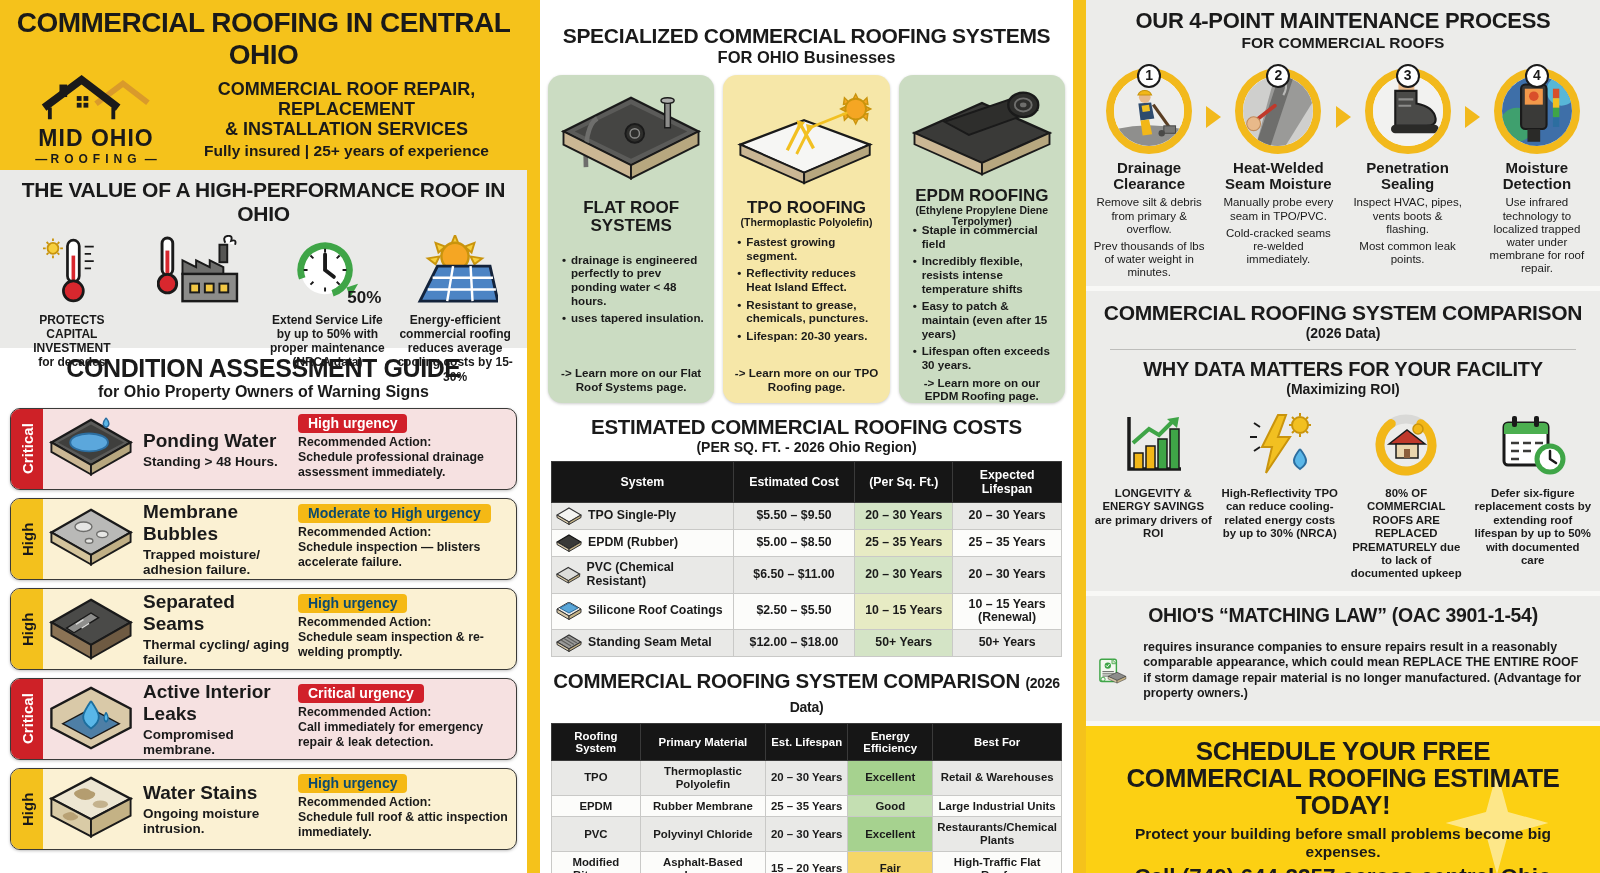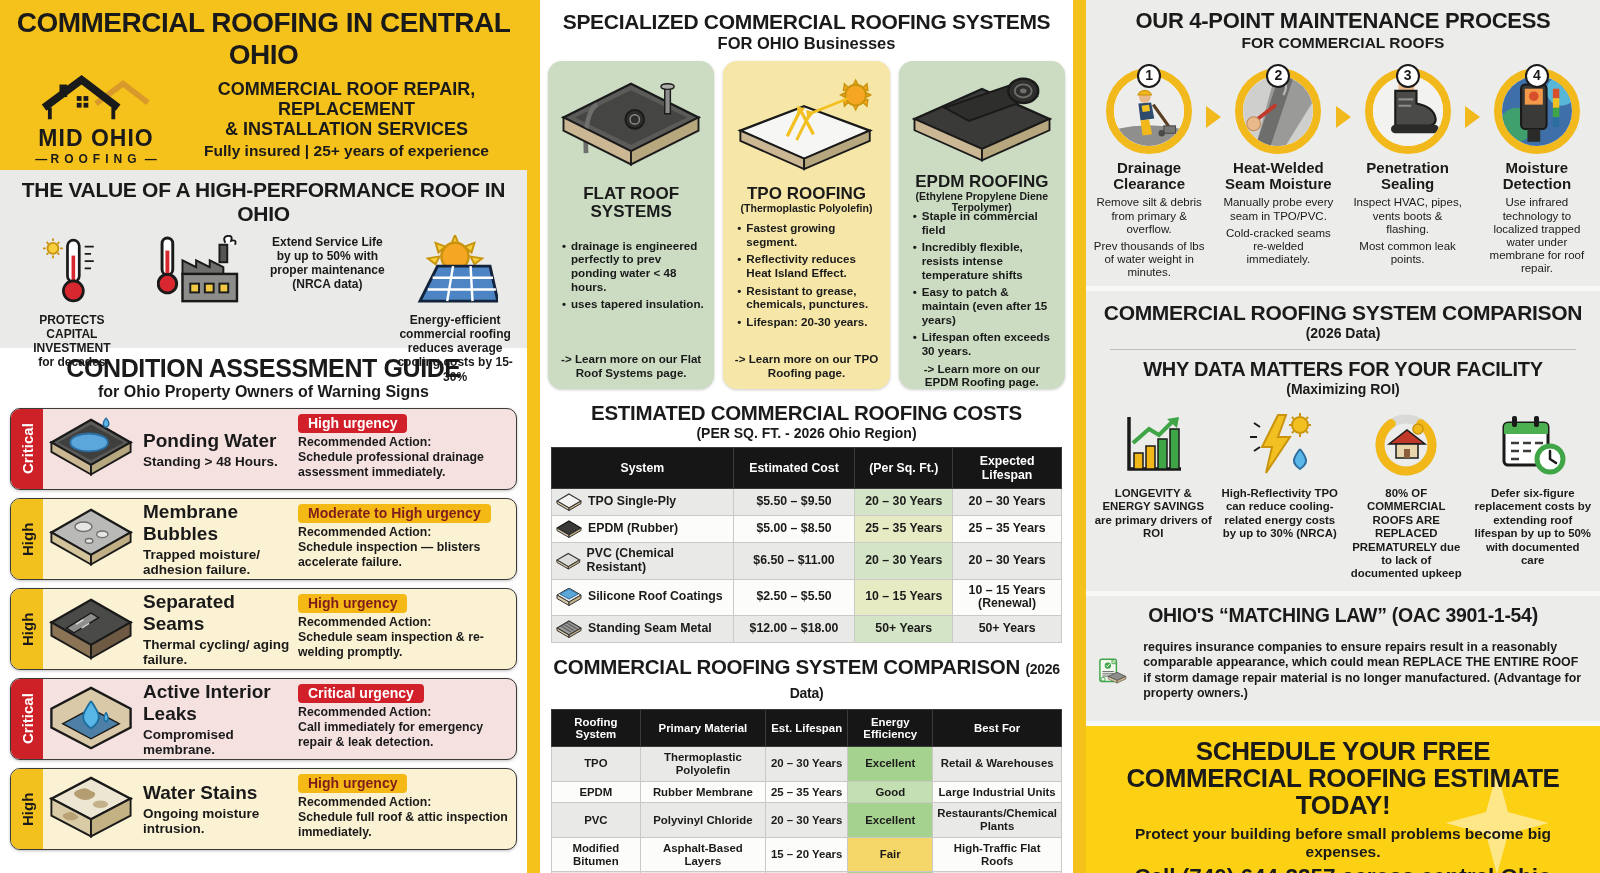--- a/index.html
+++ b/index.html
@@ -50,26 +50,26 @@
          writing-mode:vertical-rl; transform:rotate(180deg); font-size:15px; font-weight:800; }
   .sev-red { background:#CE2127; color:#fff; }
   .sev-yel { background:#F3C11D; color:#1a1a1a; }
   .gicon { display:flex; align-items:center; justify-content:center; }
   .gmain { padding-left:4px; }
   .gname { font-size:19px; font-weight:800; }
   .gdesc { font-size:13.5px; font-weight:700; margin-top:2px; }
   .gright { height:100%; padding:5px 8px 0 0; }
   .badge { display:inline-block; font-size:14px; font-weight:800; padding:1px 10px 2px; border-radius:4px; }
   .badge-red { background:#D1202A; color:#fff; }
-  .badge-yel { background:#F5B915; color:#7f1d1d; }
+  .badge-yel { background:#F5B915; color:#0c4a6e; }
   .gaction { font-size:12.3px; font-weight:700; line-height:1.22; margin-top:2px; }
   .gaction .alabel { display:block; }
 
   
-  .mid-head { text-align:center; padding-top:10px; }
+  .mid-head { text-align:center; padding-top:24px; }
   .mid-title { font-size:21px; font-weight:800; letter-spacing:-0.3px; }
   .mid-sub { font-size:16.5px; font-weight:700; }
   .cards { display:flex; gap:9px; padding:8px 8px 0; height:336px; }
   .card { flex:1; border-radius:14px; padding:8px 8px 10px; display:flex; flex-direction:column;
           box-shadow:0 1px 3px rgba(0,0,0,.2); }
   .card-green { background:#CBDCC2; }
   .card-yellow { background:#F6E7A8; }
   .card-art { height:112px; display:flex; align-items:center; justify-content:center; }
   .card-name { font-size:17px; font-weight:800; text-align:center; line-height:1.05; margin-top:4px; }
   .card-subname { font-size:10.5px; font-weight:700; text-align:center; line-height:1.1; min-height:12px; }
@@ -199,20 +199,31 @@
               <path d="M70 8 q-3 -6 2 -7 q6 -1 4 5 q6 -2 4 4" fill="#fff" stroke="#1a1a1a" stroke-width="2"></path>
               <polygon points="26,40 26,26 40,33 40,26 54,33 54,26 68,33 68,40" fill="#6E6E6C" stroke="#1a1a1a" stroke-width="2"></polygon>
               <rect x="26" y="40" width="56" height="28" fill="#8C8C8A" stroke="#1a1a1a" stroke-width="2.5"></rect>
               <rect x="34" y="50" width="9" height="9" fill="#F2C744" stroke="#1a1a1a" stroke-width="2"></rect>
               <rect x="49" y="50" width="9" height="9" fill="#F2C744" stroke="#1a1a1a" stroke-width="2"></rect>
               <rect x="64" y="50" width="9" height="9" fill="#F2C744" stroke="#1a1a1a" stroke-width="2"></rect>
             </svg>
           </div>
         </div>
         <div class="vitem">
+          <div class="vicon">
+            <svg width="70" height="72" viewBox="0 0 72 74">
+              <circle cx="34" cy="36" r="25" fill="#fff" stroke="#3FA547" stroke-width="7" stroke-dasharray="118 40" transform="rotate(-200 34 36)"></circle>
+              <polygon points="56,54 68,50 60,64" fill="#3FA547"></polygon>
+              <g stroke="#1a1a1a" stroke-width="2">
+                <path d="M34 14 v4 M34 54 v4 M12 36 h4 M52 36 h4 M19 21 l3 3 M46 48 l3 3 M49 21 l-3 3 M22 48 l-3 3"></path>
+              </g>
+              <path d="M34 36 V20 M34 36 l9 7" stroke="#1a1a1a" stroke-width="4" stroke-linecap="round"></path>
+            </svg>
+            <span class="icon-badge">50%</span>
+          </div>
           <div class="vcap">Extend Service Life by up to 50% with proper maintenance (NRCA data)</div>
         </div>
         <div class="vitem">
           <div class="vicon">
             <svg width="86" height="72" viewBox="0 0 88 74">
               <g fill="#F7CF3C" stroke="#C9940C" stroke-width="2">
                 <polygon points="44,0 48,10 40,10"></polygon>
                   <polygon points="24,8 34,12 27,18"></polygon>
                   <polygon points="64,8 54,12 61,18"></polygon>
                 <polygon points="16,24 28,22 24,30"></polygon>

